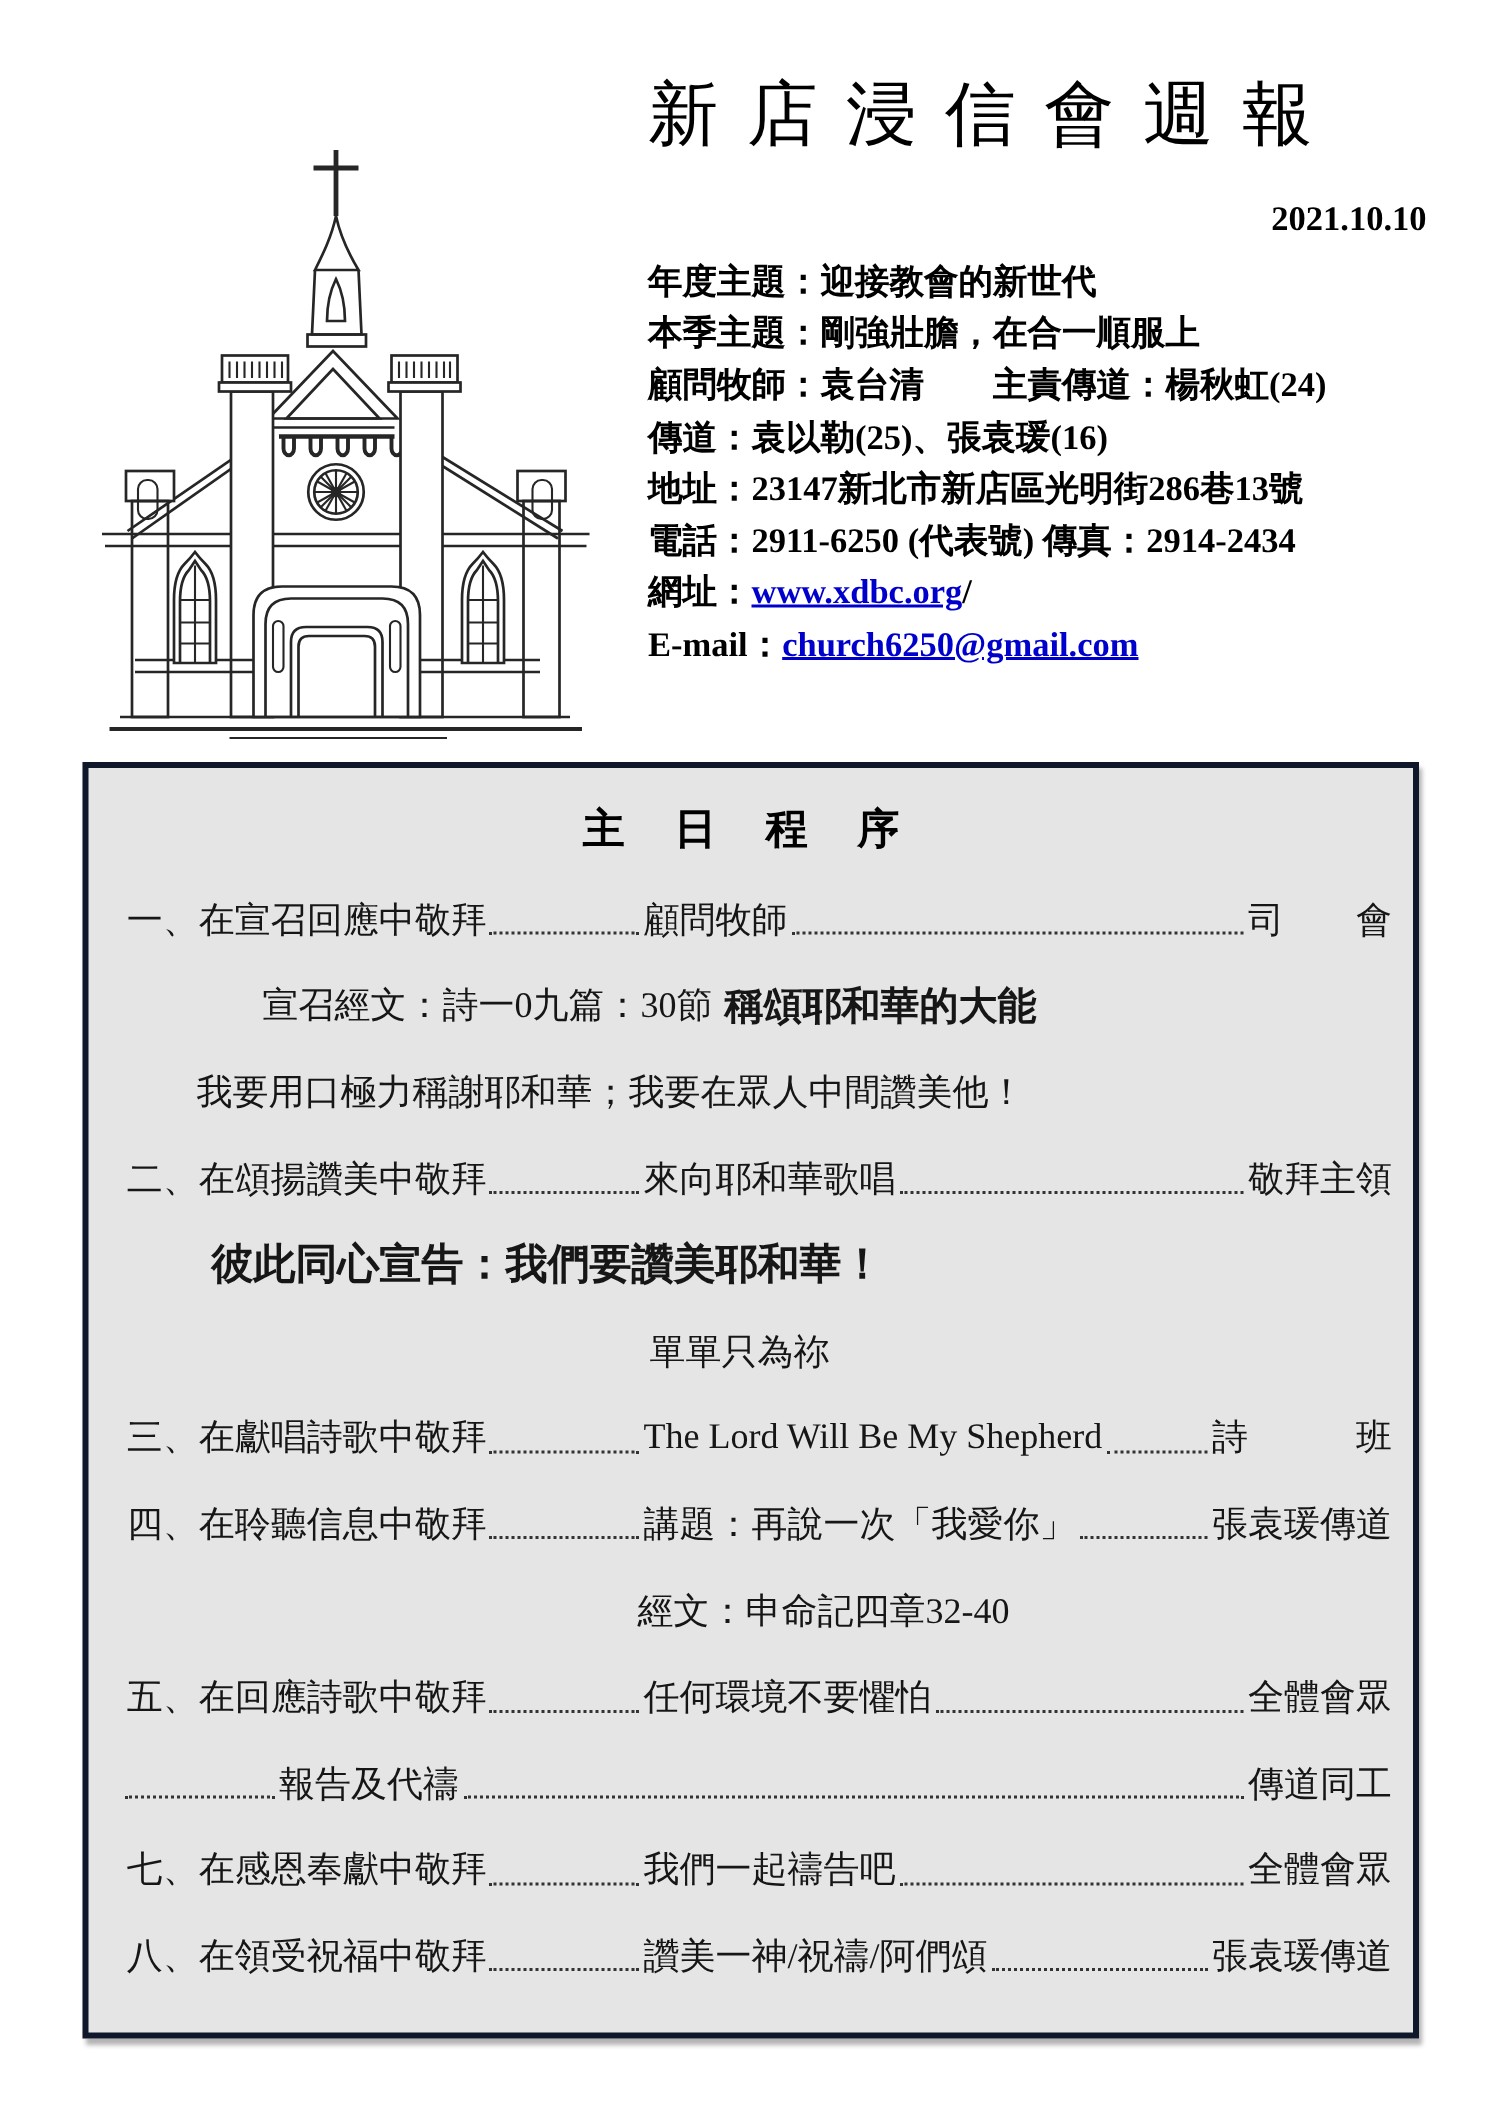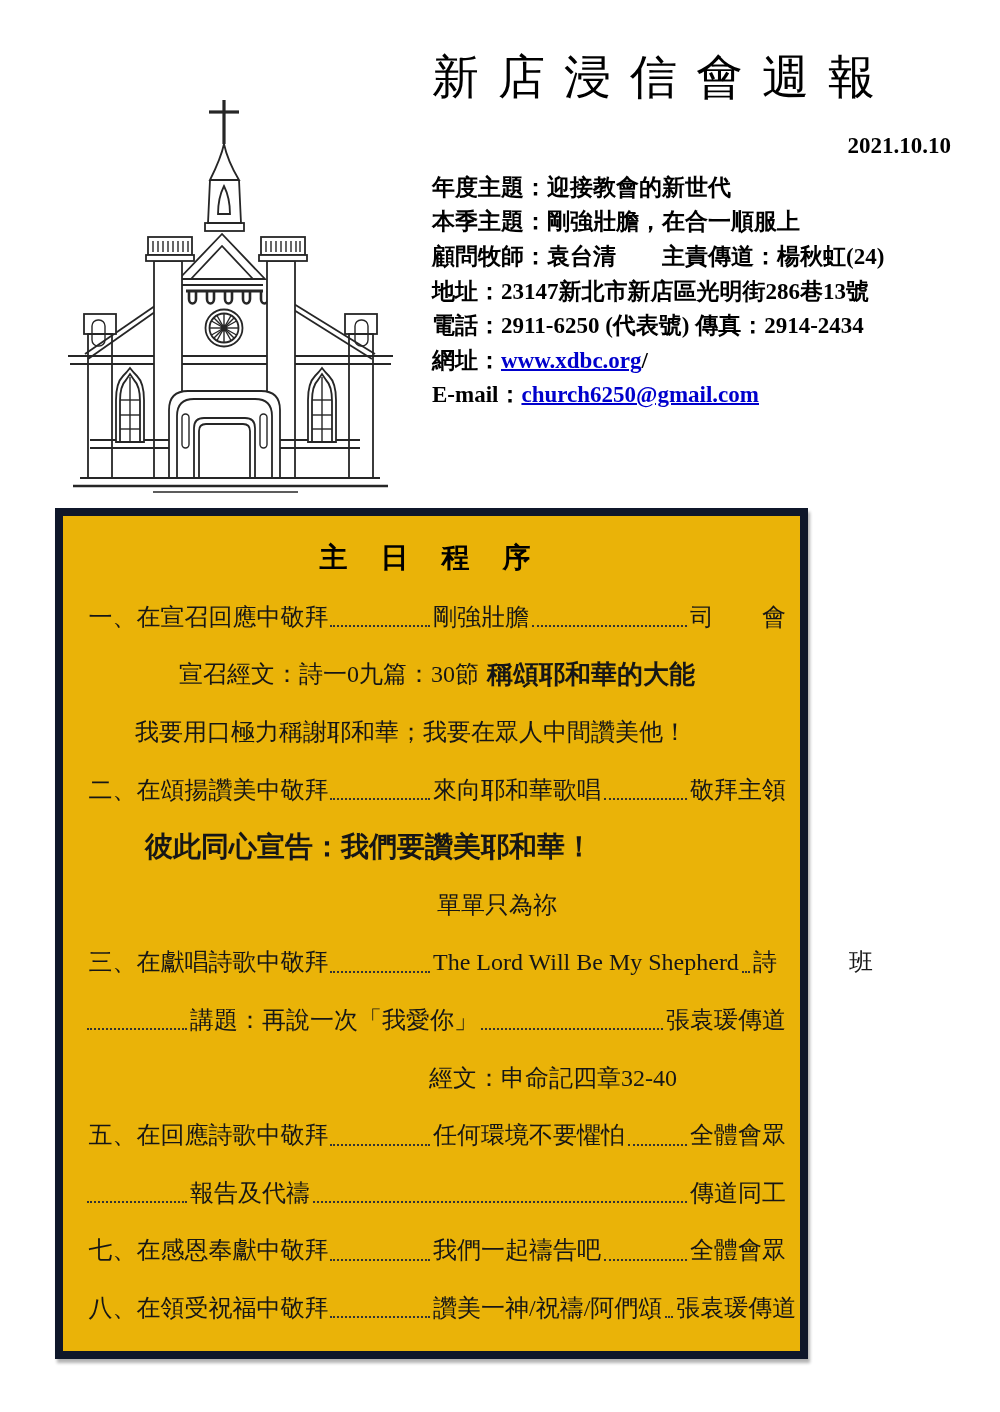--- a/index.html
+++ b/index.html
@@ -22,22 +22,22 @@
     margin-top:24px; text-align:right; padding-right:36px;
     font-size:23px; font-weight:700; line-height:30px;
   }
   .hdr .info { margin-top:10px; }
   .hdr .info .iline {
     font-size:23px; font-weight:700; line-height:34.6px; white-space:nowrap;
   }
   a.doclink { color:#0000cc; text-decoration:underline; text-decoration-thickness:2px; cursor:pointer; }
   
   .program-box {
-    position:absolute; left:55px; top:508px; width:753px; height:851px;
-    border:8px solid #0f172a; background:#eab308;
+    position:absolute; left:55px; top:508px; width:891px; height:851px;
+    border:4px solid #0f172a; background:#e5e5e5;
     box-shadow:2px 4px 3px rgba(0,0,0,0.30);
   }
   .program-title {
     margin-top:24px; text-align:center;
     font-size:28px; font-weight:700; letter-spacing:13px; line-height:35px;
   }
   .program-rows { margin-top:13px; padding:0 14px 0 24px; }
   .line {
     height:57.6px; display:flex; align-items:center;
     font-size:24px; white-space:nowrap; color:#161616;
@@ -166,39 +166,40 @@
     <line x1="95" y1="404" x2="240" y2="404" stroke-width="1.4"></line>
   </svg>
 
   <div class="hdr">
     <div class="title">新店浸信會週報</div>
     <div class="date">2021.10.10</div>
     <div class="info">
       <div class="iline">年度主題：迎接教會的新世代</div>
       <div class="iline">本季主題：剛強壯膽，在合一順服上</div>
       <div class="iline">顧問牧師：袁台清　　主責傳道：楊秋虹(24)</div>
+      <div class="iline">傳道：袁以勒(25)、張袁瑗(16)</div>
       <div class="iline">地址：23147新北市新店區光明街286巷13號</div>
       <div class="iline">電話：2911-6250 (代表號)  傳真：2914-2434</div>
       <div class="iline">
         <span>網址：</span><a class="doclink">www.xdbc.org</a><span>/</span>
       </div>
       <div class="iline">
         <span>E-mail：</span><a class="doclink">church6250@gmail.com</a>
       </div>
     </div>
   </div>
 
   <div class="program-box">
     <div class="program-title">主 日 程 序</div>
     <div class="program-rows">
 
       <div class="line">
         <span class="pl">一、在宣召回應中敬拜</span>
           <span class="leader lead1"></span>
-          <span class="pm">剛強壯膽</span>
+          <span class="pm">顧問牧師</span>
           <span class="leader grow"></span>
           <span class="pr">司　　會</span>
       </div>
       <div class="line sub1">
         <span>宣召經文：詩一0九篇：30節</span>
           <span class="bold-part">稱頌耶和華的大能</span>
       </div>
       <div class="line sub2">
         <span>我要用口極力稱謝耶和華；我要在眾人中間讚美他！</span>
       </div>
@@ -219,20 +220,21 @@
 
       <div class="line">
         <span class="pl">三、在獻唱詩歌中敬拜</span>
           <span class="leader lead1"></span>
           <span class="pm">The Lord Will Be My Shepherd</span>
           <span class="leader grow"></span>
           <span class="pr">詩　　　班</span>
       </div>
 
       <div class="line">
+        <span class="pl">四、在聆聽信息中敬拜</span>
           <span class="leader lead1"></span>
           <span class="pm">講題：再說一次「我愛你」</span>
           <span class="leader grow"></span>
           <span class="pr">張袁瑗傳道</span>
       </div>
       <div class="line sub5">
         <span>經文：申命記四章32-40</span>
       </div>
 
       <div class="line">

